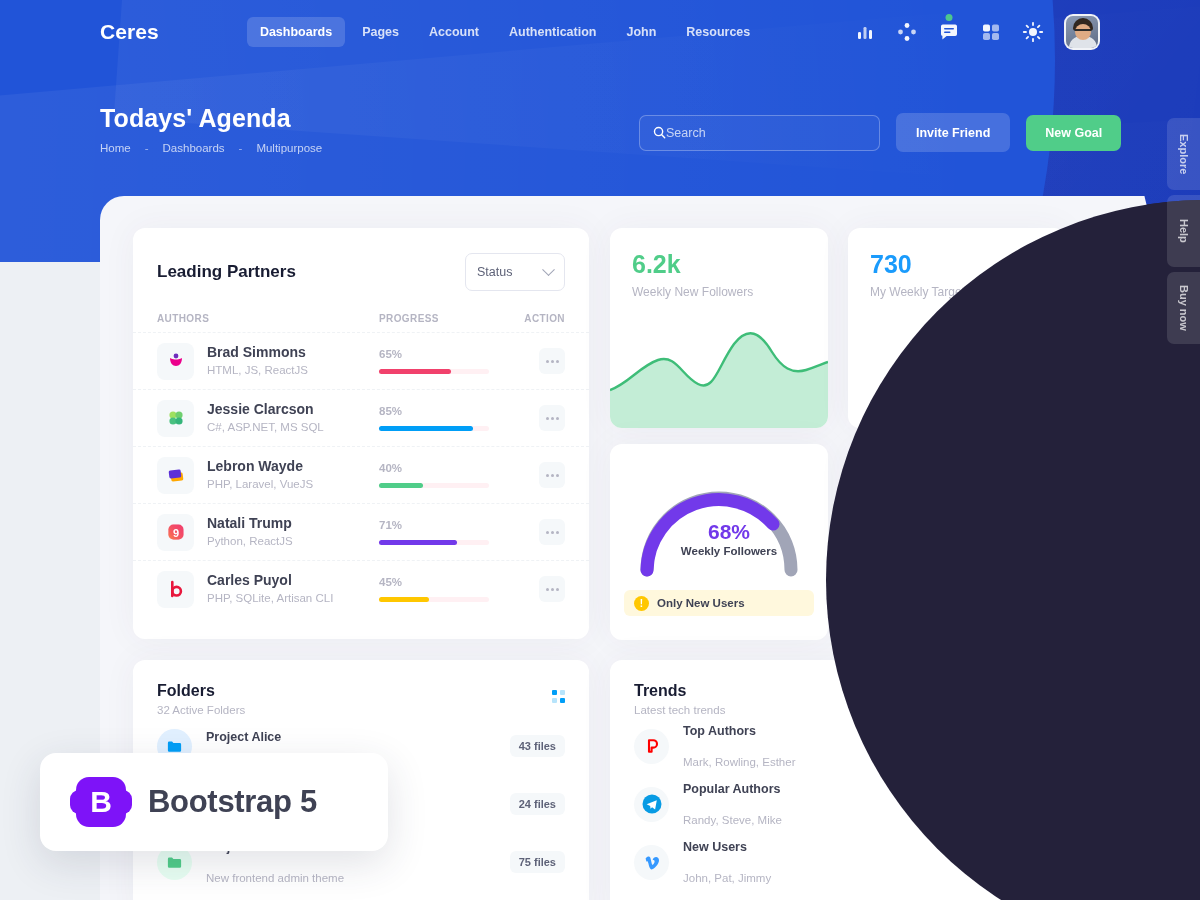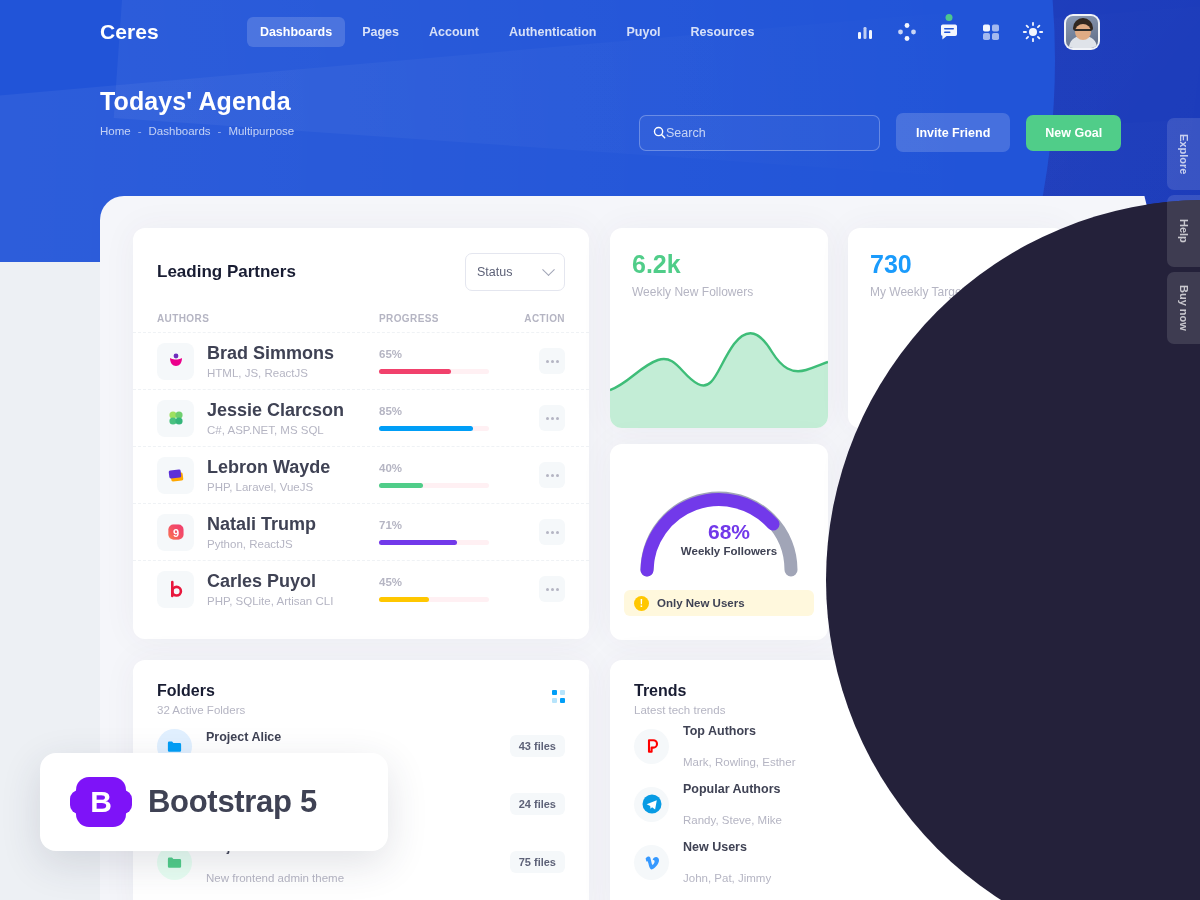--- a/index.html
+++ b/index.html
@@ -98,23 +98,23 @@
     width: 36px; height: 36px; border-radius: 9px; overflow: hidden;
     background: #cfd6e4; border: 2px solid rgba(255,255,255,.7); position: relative;
   }
   .avatar .face-bg { position: absolute; inset: 0; background: linear-gradient(160deg,#8d9cb5,#5c6a84); }
   .avatar .hair { position: absolute; left: 7px; top: 2px; width: 20px; height: 13px; background: #30261f; border-radius: 10px 10px 3px 3px; }
   .avatar .skin { position: absolute; left: 9px; top: 8px; width: 16px; height: 16px; background: #e0ab84; border-radius: 50%; }
   .avatar .glasses { position: absolute; left: 9px; top: 13px; width: 16px; height: 3px; border-top: 2px solid #2b2b2b; }
   .avatar .body { position: absolute; left: 3px; bottom: -2px; width: 28px; height: 14px; background: #dfe3e9; border-radius: 12px 12px 0 0; }
 
   
-  .hero-head { position: absolute; left: 100px; top: 87px; z-index: 15; }
+  .hero-head { position: absolute; left: 100px; top: 104px; z-index: 15; }
   .hero-title { color: #fff; font-size: 25px; font-weight: 700; letter-spacing: .1px; }
-  .breadcrumb { margin-top: 9px; display: flex; align-items: center; gap: 7px; }
+  .breadcrumb { margin-top: 9px; display: flex; align-items: center; gap: 14px; }
   .bc-item { color: rgba(255,255,255,.72); font-size: 11.5px; font-weight: 500; cursor: pointer; }
   .bc-sep { color: rgba(255,255,255,.55); font-size: 11.5px; }
 
   .hero-actions { position: absolute; left: 639px; top: 113px; display: flex; align-items: center; gap: 16px; z-index: 15; }
   .search-box {
     width: 241px; height: 36px; border: 1px solid rgba(255,255,255,.28); border-radius: 7px;
     display: flex; align-items: center; padding: 0 13px; cursor: text;
     background: rgba(255,255,255,.04);
   }
   .search-ph { color: rgba(255,255,255,.72); font-size: 12.5px; font-weight: 500; }
@@ -162,21 +162,21 @@
   .lp-col.action { width: 46px; text-align: right; }
   .lp-row {
     display: flex; align-items: center; padding: 10px 24px; height: 57px;
     border-top: 1px dashed #EFF2F5;
   }
   .lp-row .ava {
     width: 37px; height: 37px; border-radius: 8px; background: #F5F8FA;
     display: flex; align-items: center; justify-content: center; flex: 0 0 37px;
   }
   .lp-names { margin-left: 13px; width: 172px; }
-  .lp-name { font-size: 18px; font-weight: 700; color: #3F4254; line-height: 1.35; }
+  .lp-name { font-size: 14px; font-weight: 700; color: #3F4254; line-height: 1.35; }
   .lp-sub { font-size: 11.5px; color: #B5B5C3; font-weight: 500; line-height: 1.45; }
   .lp-prog { width: 140px; }
   .lp-pct { font-size: 11.5px; font-weight: 600; color: #B5B5C3; margin-bottom: 9px; }
   .bar-track { height: 5px; border-radius: 3px; background: #FFF0F3; width: 110px; }
   .bar-fill { height: 5px; border-radius: 3px; }
   .dots-btn {
     margin-left: auto; width: 26px; height: 26px; border-radius: 6px; background: #F5F8FA;
     display: flex; align-items: center; justify-content: center; gap: 2px; cursor: pointer;
   }
   .dots-btn i { width: 3px; height: 3px; border-radius: 50%; background: #B5B5C3; display: block; }
@@ -280,21 +280,21 @@
 <div class="dark-blob2"></div>
 <div class="content-surface"></div>
 
 <div class="topnav">
   <div class="brand">Ceres</div>
   <div class="nav-links">
     <div class="nav-link active">Dashboards</div>
     <div class="nav-link">Pages</div>
     <div class="nav-link">Account</div>
     <div class="nav-link">Authentication</div>
-    <div class="nav-link">Puyol</div>
+    <div class="nav-link">John</div>
     <div class="nav-link">Resources</div>
   </div>
   <div class="nav-right">
     <div class="nav-icon">
       <svg width="22" height="22" viewBox="0 0 22 22">
           <rect x="4" y="11" width="3" height="7" rx="1.3" fill="#fff"></rect>
           <rect x="9.5" y="6" width="3" height="12" rx="1.3" fill="#fff" opacity=".75"></rect>
           <rect x="15" y="9" width="3" height="9" rx="1.3" fill="#fff"></rect>
         </svg>
     </div>

